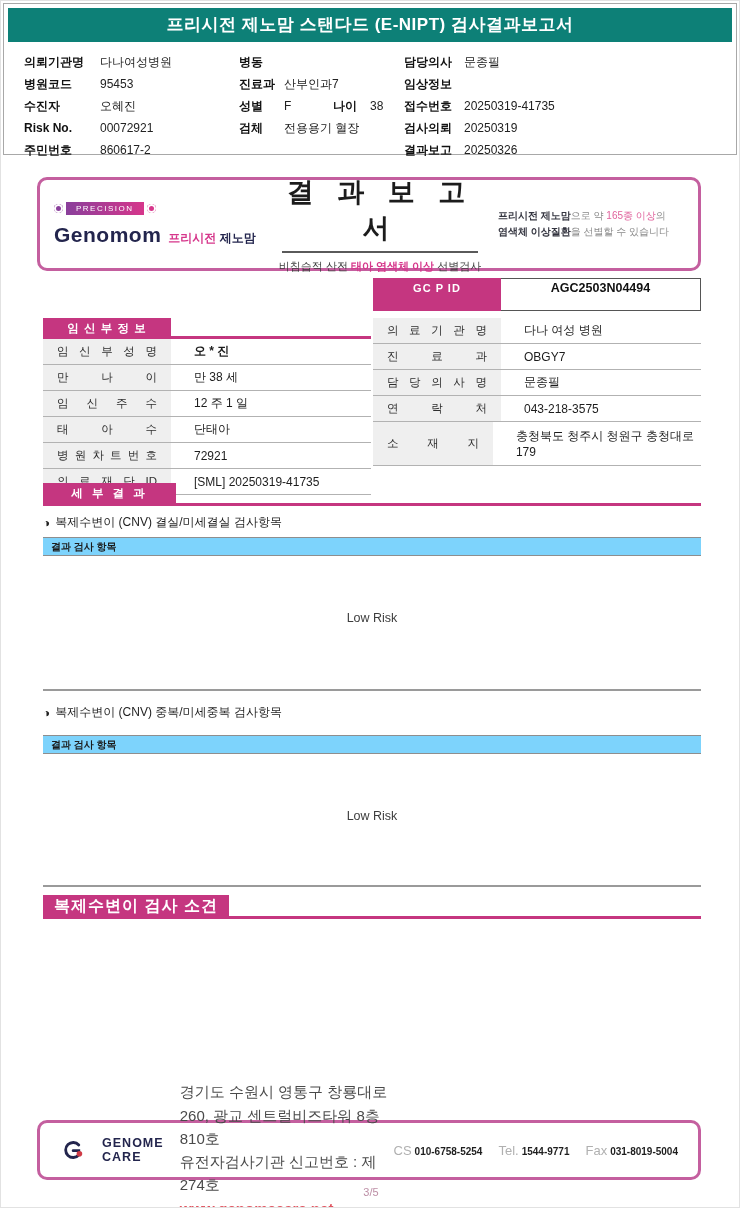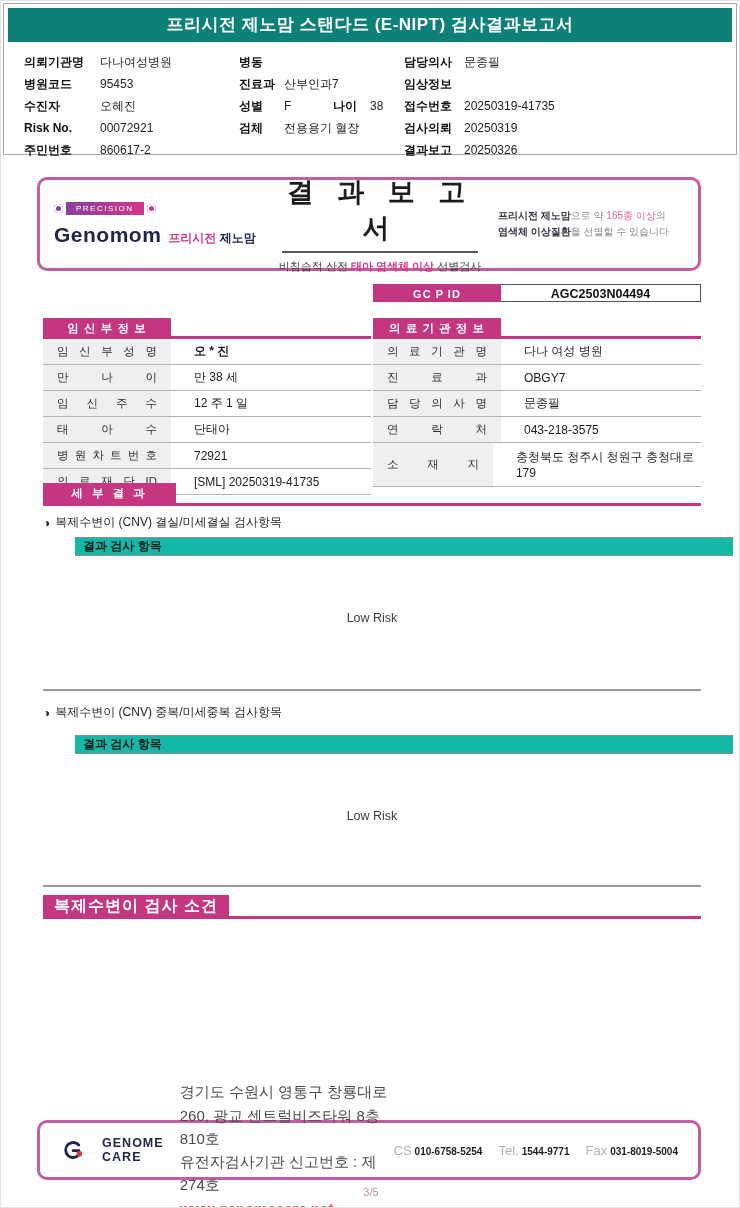--- a/index.html
+++ b/index.html
@@ -32,21 +32,21 @@
   .brand-kr .kp { color:#d6368b; } .brand-kr .kd { color:#23254d; }
   .title-block { flex:1; text-align:center; }
   .doc-title { font-size:27px; font-weight:bold; color:#1c1c1c; letter-spacing:8px; }
   .doc-title-rule { width:196px; border-bottom:2px solid #5a5a5a; margin:5px auto 6px auto; }
   .doc-subtitle { font-size:11px; color:#3c3c3c; }
   .doc-subtitle .hl { color:#d6368b; font-weight:bold; }
   .promo-block { width:186px; font-size:10px; color:#8a8a8a; line-height:1.6; }
   .promo-block b { color:#33343f; } .promo-block .pk { color:#e0629c; }
 
   
-  .gcpid-row { position:absolute; left:372px; top:283px; width:328px; height:18px; display:flex; }
+  .gcpid-row { position:absolute; left:372px; top:277px; width:328px; height:33px; display:flex; }
   .gcpid-label { width:128px; background:#c53680; color:#fff; font-weight:bold; font-size:11px; text-align:center; line-height:21px; letter-spacing:1px; }
   .gcpid-value { flex:1; border:1px solid #555; border-left:none; font-weight:bold; font-size:12.5px; text-align:center; line-height:19px; color:#111; background:#fff; }
 
   
   .ktable { position:absolute; top:317px; width:328px; }
   .ktable.left { left:42px; } .ktable.right { left:372px; }
   .thead { border-bottom:3px solid #c53680; height:21px; }
   .thead-cell { display:inline-block; width:128px; height:21px; background:#c53680; color:#fff; font-weight:bold; font-size:11.5px; text-align:center; line-height:21px; letter-spacing:1px; }
   .trow { display:flex; align-items:center; height:26px; border-bottom:1px solid #b2b2b2; }
   .trow.tall { height:44px; }
@@ -58,21 +58,21 @@
   
   .sec-head { position:absolute; left:42px; width:658px; border-bottom:3px solid #c53680; }
   .sec-head .sec-cell { display:inline-block; background:#c53680; color:#fff; font-weight:bold; text-align:center; }
   .detail-head { top:482px; }
   .detail-head .sec-cell { width:133px; height:20px; font-size:11.5px; line-height:20px; letter-spacing:3px; }
   .findings-head { top:894px; }
   .findings-head .sec-cell { width:186px; height:21px; font-size:16px; line-height:21px; letter-spacing:1px; }
   .sec-title { position:absolute; left:42px; font-size:12px; color:#1e1e1e; display:flex; align-items:center; gap:5px; }
   .sec-title .half-icon { font-size:12px; color:#222; }
   .st1 { top:513px; } .st2 { top:703px; }
-  .graybar { position:absolute; left:42px; width:658px; height:19px; background:#14b8a6; border-top:1px solid #8e8e8e; border-bottom:1px solid #8e8e8e; font-size:12px; font-weight:bold; color:#1c1c1c; line-height:17px; padding-left:8px;margin-left:32px; }
+  .graybar { position:absolute; left:42px; width:658px; height:19px; background:#7dd3fc; border-top:1px solid #8e8e8e; border-bottom:1px solid #8e8e8e; font-size:10px; font-weight:bold; color:#1c1c1c; line-height:17px; padding-left:8px; }
   .gb1 { top:536px; } .gb2 { top:734px; }
   .lowrisk { position:absolute; left:42px; width:658px; text-align:center; font-size:12.5px; color:#3d3d3d; }
   .lr1 { top:610px; } .lr2 { top:808px; }
   .hline { position:absolute; left:42px; width:658px; border-top:2px solid #9a9a9a; }
   .hl1 { top:688px; } .hl2 { top:884px; }
 
   
   .footer-box { position:absolute; left:36px; top:1119px; width:664px; height:60px; border:3px solid #c45f9f; border-radius:10px; background:#fff; display:flex; align-items:center; padding:0 20px; }
   .f-logo { display:flex; align-items:center; gap:17px; width:168px; }
   .f-brand { font-size:12.5px; font-weight:bold; color:#23254d; letter-spacing:1px; }
@@ -222,21 +222,20 @@
       </div>
     <div class="trow">
         <div class="tlabel">
           <span>의 료 재 단 ID</span>
         </div>
         <div class="tvalue">[SML] 20250319-41735</div>
       </div>
   </div>
 
   <div class="ktable right">
-    <div class="thead"><span class="thead-cell">의 료 기 관 정 보</span></div>
     <div class="trow">
         <div class="tlabel">
           <span>의 료 기 관 명</span>
         </div>
         <div class="tvalue">다나 여성 병원</div>
       </div>
     <div class="trow">
         <div class="tlabel">
           <span>진 료 과</span>
         </div>

